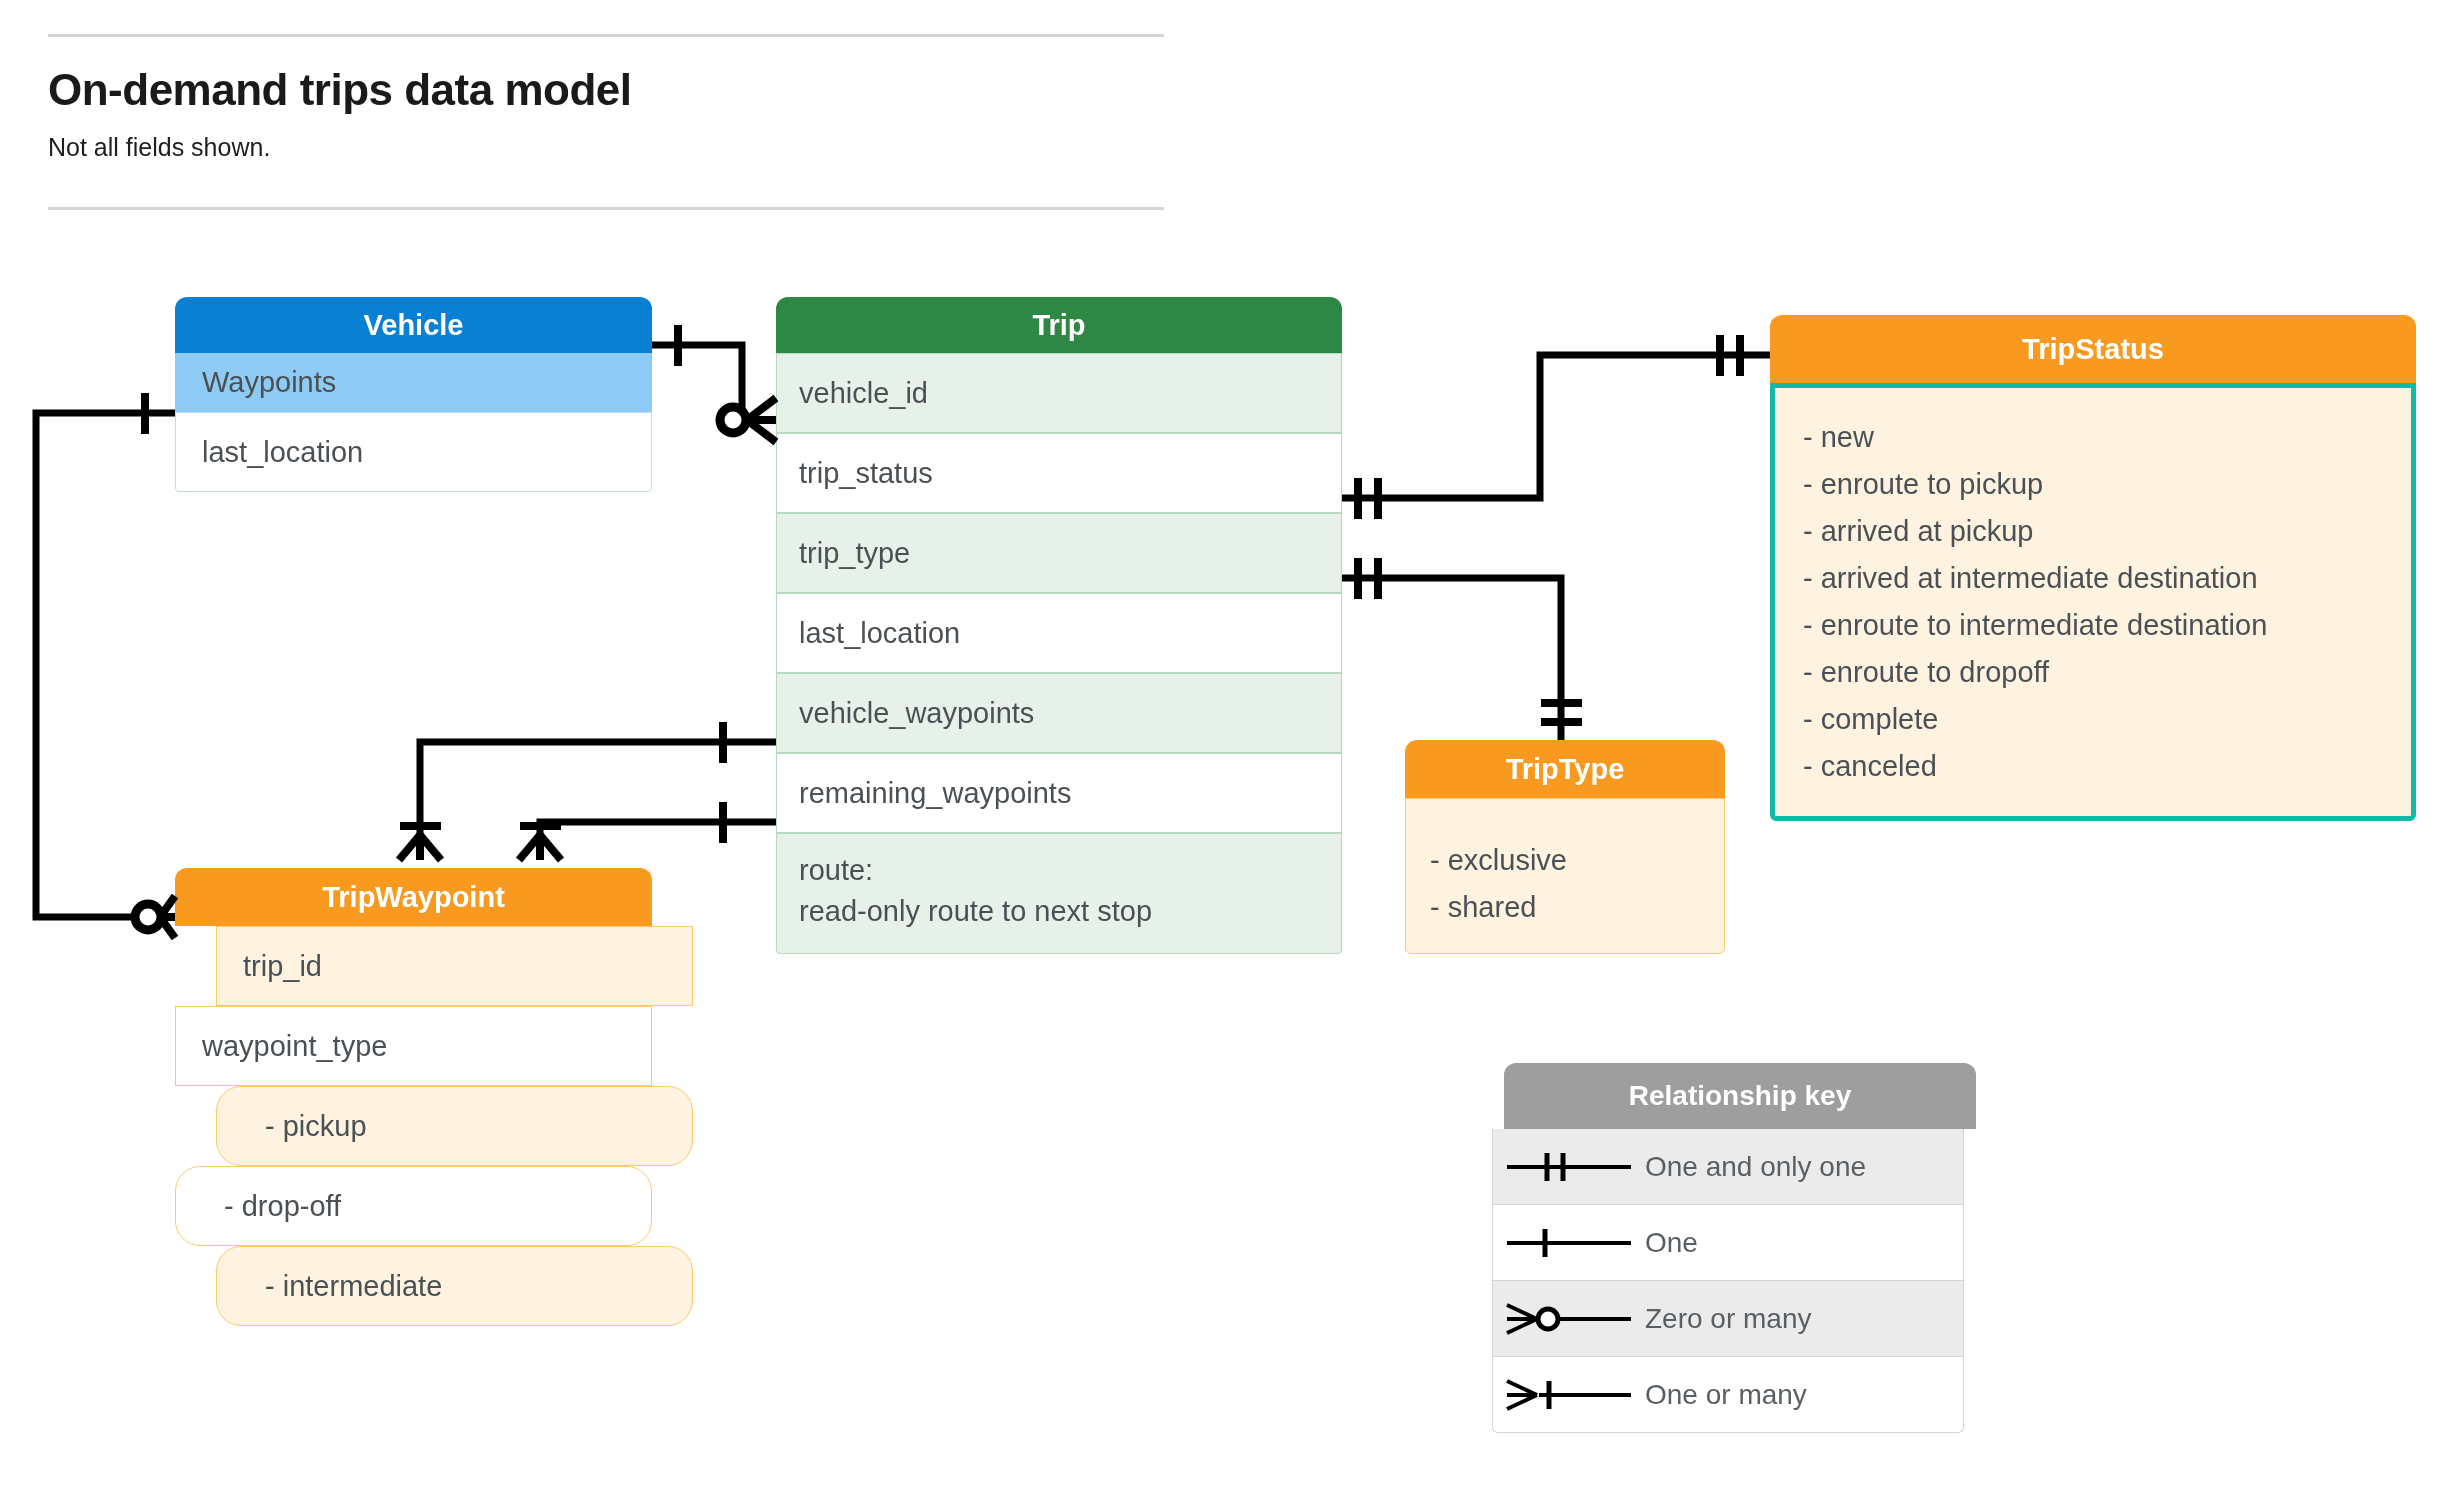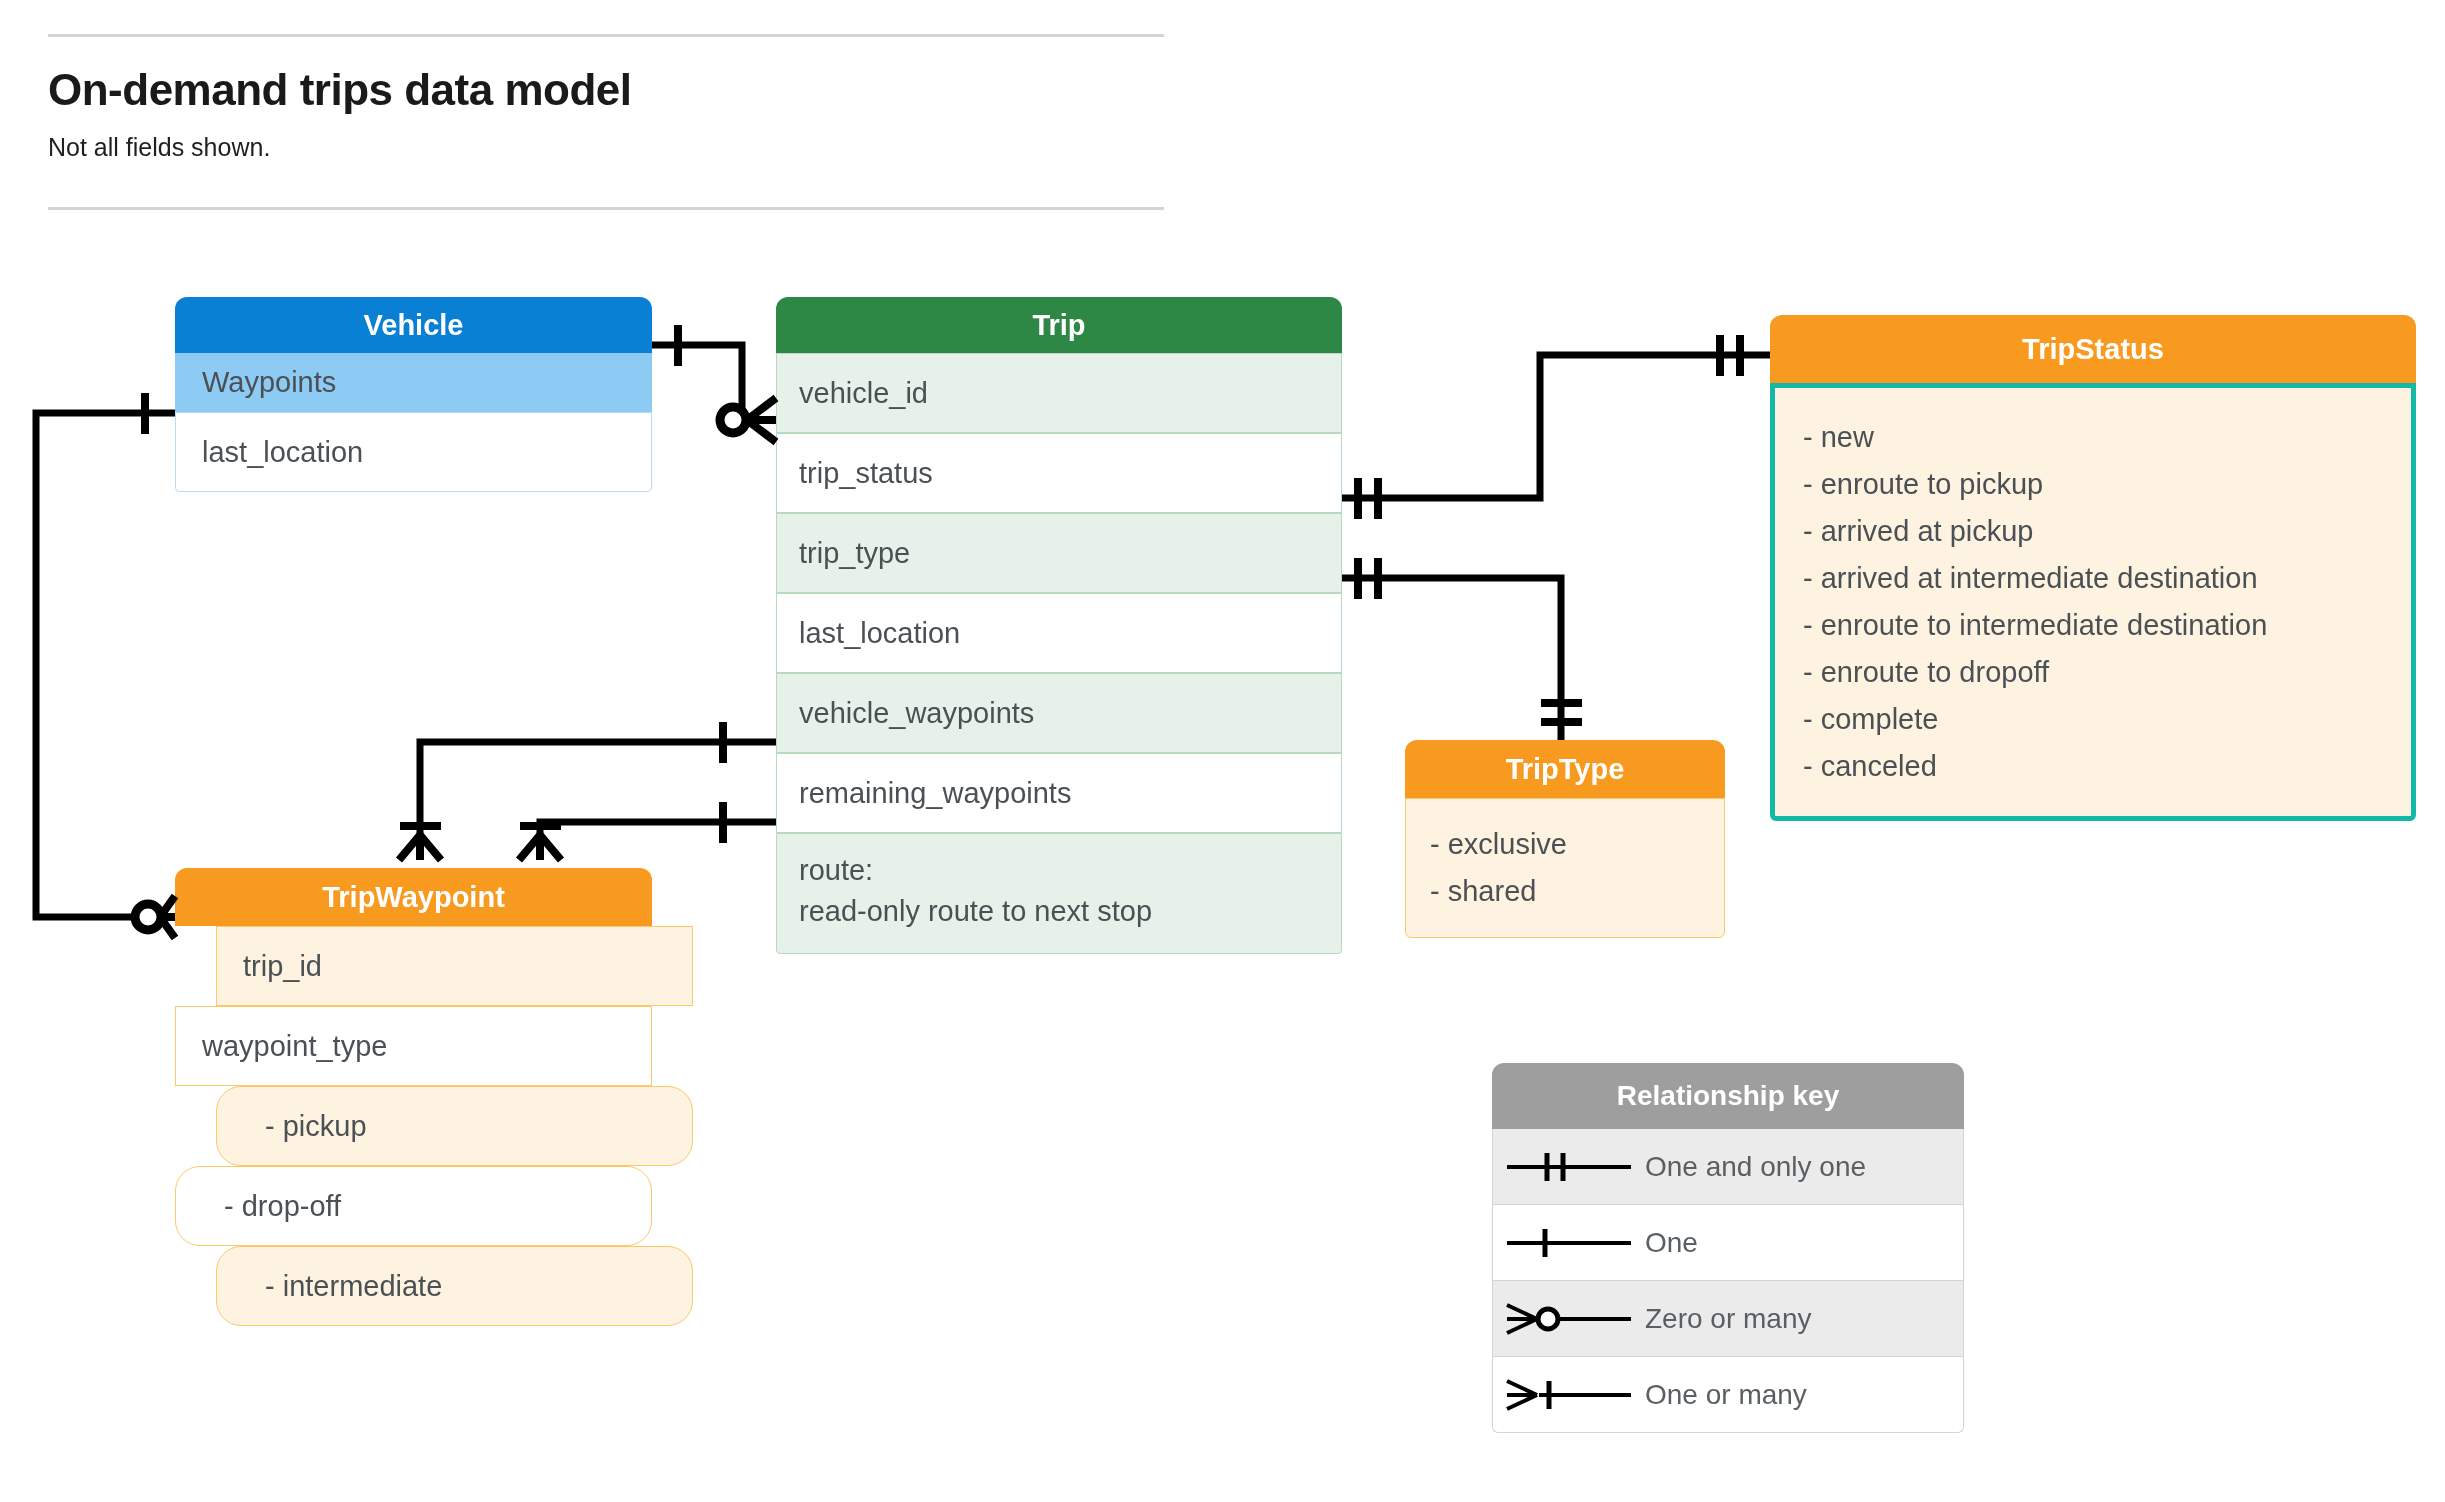--- a/index.html
+++ b/index.html
@@ -65,27 +65,27 @@
     box-sizing:border-box;background:#fdf3e0;border:5px solid #14b8a6;
     border-radius:0 0 6px 6px;padding:26px 0 26px 28px;
   }
   #tripstatus .eline{font-size:29px;color:#4b5054;line-height:1.62;white-space:nowrap;}
 
   
   #triptype{left:1405px;top:740px;width:320px;}
   #triptype .ehead{background:#f89a1f;height:58px;font-size:29px;text-align:center;}
   #triptype .ebody{
     box-sizing:border-box;background:#fdf3e0;border:1px solid #fbc96a;
-    border-radius:0 0 6px 6px;padding:22px 0 22px 24px;
+    border-radius:0 0 6px 6px;padding:38px 0 22px 24px;
   }
   #triptype .eline{font-size:29px;color:#4b5054;line-height:1.62;white-space:nowrap;}
 
   
   #relkey{left:1492px;top:1063px;width:472px;}
-  #relkey .ehead{background:#9e9e9e;height:66px;font-size:28px;}
+  #relkey .ehead{background:#9e9e9e;height:66px;font-size:28px;margin-left:12px;}
   #relkey .krow{
     box-sizing:border-box;width:100%;height:76px;display:flex;align-items:center;
     border-left:1px solid #d4d4d4;border-right:1px solid #d4d4d4;border-bottom:1px solid #d4d4d4;
   }
   #relkey .krow.shade{background:#ebebeb;}
   #relkey .krow.plain{background:#ffffff;}
   #relkey .krow:last-child{border-radius:0 0 6px 6px;}
   #relkey .ksym{width:152px;flex:0 0 152px;display:flex;align-items:center;justify-content:center;}
   #relkey .klabel{font-size:28px;color:#5a5f63;}
 

